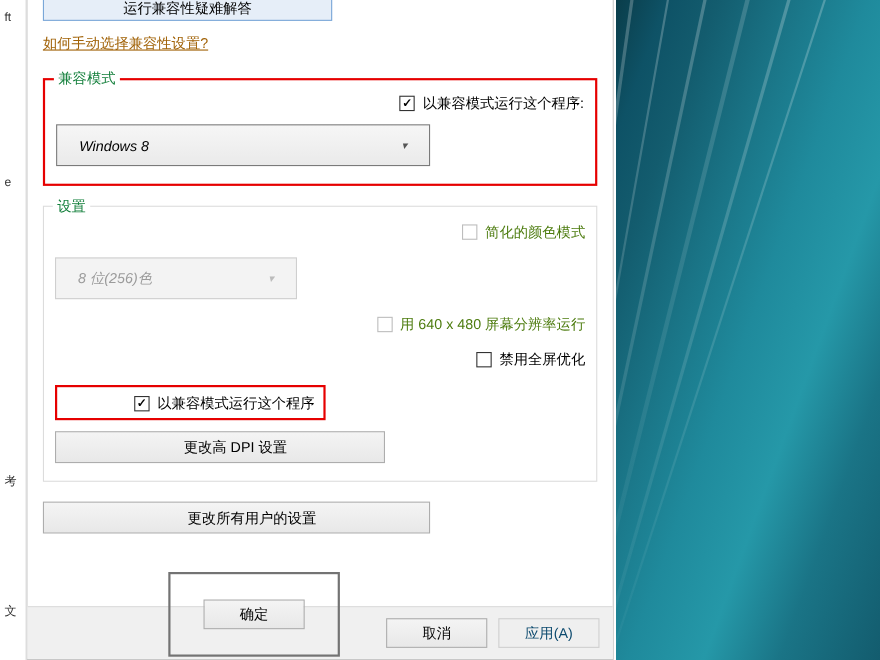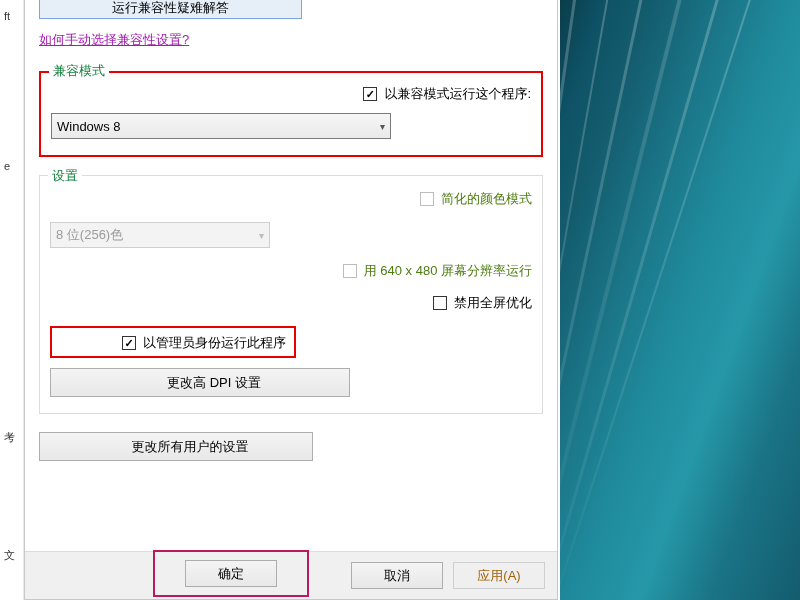--- a/index.html
+++ b/index.html
@@ -63,21 +63,21 @@
     height: 22px;
     border: 1px solid #7aa7d8;
     background: #e6eef8;
     font-size: 13px;
     text-align: center;
     line-height: 19px;
     margin-bottom: 12px;
     cursor: pointer;
   }
   .link {
-    color: #a21caf;
+    color: #a16207;
     text-decoration: underline;
     font-size: 13px;
     cursor: pointer;
     display: inline-block;
     margin-bottom: 22px;
   }
   .group {
     position: relative;
     border: 1px solid #dcdcdc;
     padding: 14px 10px 12px 10px;
@@ -118,29 +118,30 @@
   .cb.disabled { border-color: #bdbdbd; }
   .cb.checked::after {
     content: "✓";
     font-size: 11px;
     line-height: 1;
     color: #000;
     font-weight: bold;
   }
   .dropdown {
     width: 340px;
-    height: 26px;
+    height: 38px;
     border: 1px solid #7a7a7a;
     background: linear-gradient(#f6f6f6,#eaeaea);
     display: flex;
     align-items: center;
     justify-content: space-between;
-    padding: 0 5px;
-    font-size: 13px;
-    cursor: pointer;
+    padding: 0 20px;
+    font-size: 13px;
+    cursor: pointer;
+    font-style: italic;
   }
   .dropdown.disabled {
     border-color: #cfcfcf;
     background: #f3f3f3;
     color: #9b9b9b;
     cursor: default;
     width: 220px;
   }
   .chev { font-size: 10px; color: #555; }
   .dropdown.disabled .chev { color: #bbb; }
@@ -148,21 +149,21 @@
     height: 29px;
     border: 1px solid #adadad;
     background: linear-gradient(#f4f4f4,#e8e8e8);
     font-size: 13px;
     text-align: center;
     line-height: 27px;
     cursor: pointer;
     padding-left: 28px;
   }
   .dpi-btn { width: 300px; margin-top: 6px; margin-bottom: 4px; }
-  .alluser-btn { width: 274px; margin-top: 6px; margin-bottom: 36px; }
+  .alluser-btn { width: 352px; margin-top: 6px; margin-bottom: 36px; }
   .admin-redbox {
     border: 2px solid #e60000;
     padding: 6px 8px 4px 8px;
     width: 246px;
     margin-bottom: 10px;
   }
   .settings-group .checkbox-row { margin-bottom: 14px; }
   .button-row {
     position: absolute;
     left: 0;
@@ -179,28 +180,28 @@
   }
   .dlg-btn {
     width: 92px;
     height: 27px;
     border: 1px solid #adadad;
     background: linear-gradient(#f4f4f4,#e8e8e8);
     font-size: 13px;
     cursor: pointer;
   }
   .dlg-btn.disabled {
-    color: #a16207;
+    color: #0c4a6e;
     background: #efefef;
     border-color: #cfcfcf;
     cursor: default;
   }
   .ok-redwrap {
-    border: 2px solid #be185d;
-    padding: 8px 30px;
+    border: 2px solid #737373;
+    padding: 23px 30px;
     position: absolute;
     left: 128px;
     bottom: 2px;
   }
 </style>
 </head>
 <body>
 
 <div class="desktop-bg">
   <div class="ray" style="left:20px; transform:rotate(8deg)"></div>
@@ -263,21 +264,21 @@
     </div>
 
     <div class="checkbox-row">
       <span class="cb"></span>
       <span>禁用全屏优化</span>
     </div>
 
     <div class="admin-redbox">
       <div class="checkbox-row" style="margin-bottom:0">
         <span class="cb checked"></span>
-        <span>以管理员身份运行此程序</span>
+        <span>以兼容模式运行这个程序</span>
       </div>
     </div>
 
     <div class="std-btn dpi-btn">
       <span>更改高 DPI 设置</span>
     </div>
   </div>
 
   <div class="std-btn alluser-btn">
     <span>更改所有用户的设置</span>

